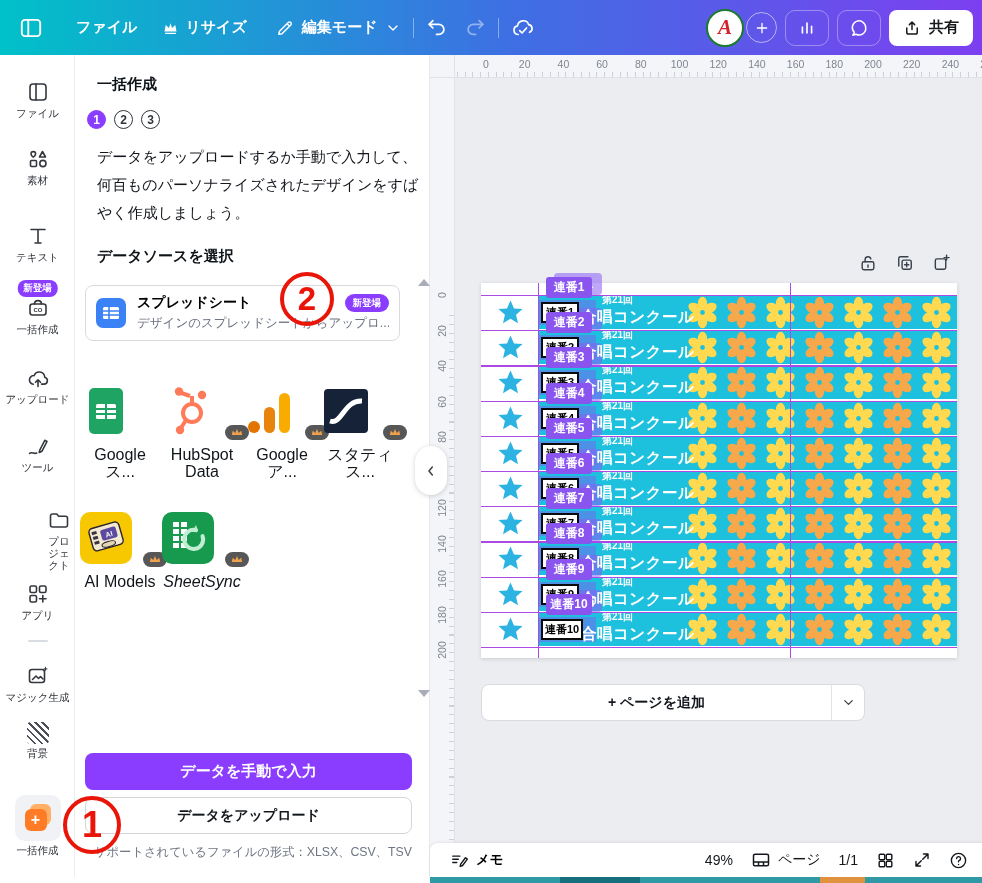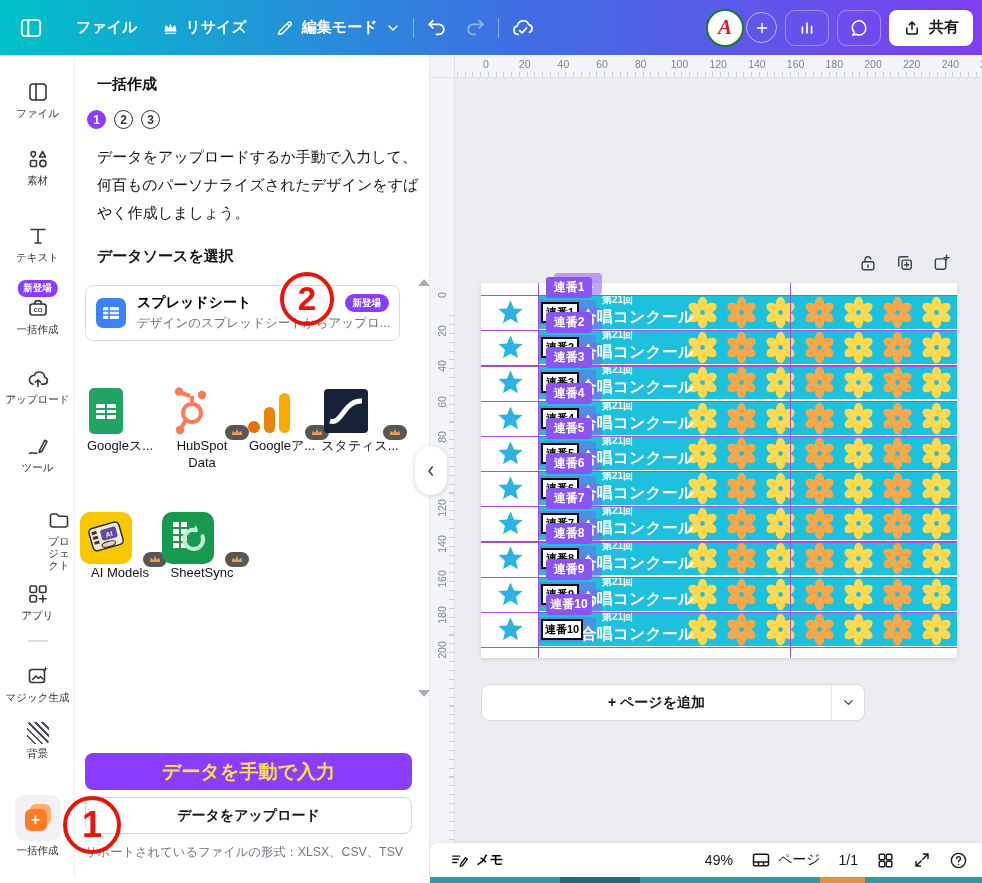--- a/index.html
+++ b/index.html
@@ -56,28 +56,28 @@
   .ds-head{position:absolute;left:22px;top:192px;font-size:15px;font-weight:700;}
   .card{position:absolute;left:10px;top:230px;width:315px;height:56px;border:1px solid #d7dade;border-radius:8px;
     background:#fff;display:flex;align-items:center;padding:0 10px;gap:11px;text-align:left;}
   .card-txt{flex:1;min-width:0;}
   .card-title-row{display:flex;align-items:center;gap:8px;}
   .card-title{font-size:14px;font-weight:700;}
   .card-badge{background:#8b3dff;color:#fff;font-size:9.5px;font-weight:700;padding:2.5px 8px;border-radius:9px;margin-left:auto;}
   .card-sub{font-size:12.5px;color:#6b7280;white-space:nowrap;overflow:hidden;margin-top:3px;}
   .tile{position:absolute;width:80px;text-align:center;}
   .tile .tic{position:relative;width:52px;height:52px;margin:0 auto;}
-  .tile .lbl{font-size:13px;color:#10151b;line-height:17px;}
+  .tile .lbl{margin-top:9px;font-size:16px;color:#10151b;line-height:17px;}
   .crown-pill{position:absolute;right:-7px;bottom:-3px;width:24px;height:15px;border-radius:8px;
     background:rgba(45,45,45,.8);display:flex;align-items:center;justify-content:center;}
   .btn-purple{position:absolute;left:10px;top:698px;width:327px;height:37px;border-radius:8px;background:#8b3dff;
-    color:#fde047;font-weight:700;font-size:19px;}
+    color:#ffffff;font-weight:700;font-size:15px;}
   .btn-white{position:absolute;left:10px;top:742px;width:327px;height:37px;border-radius:8px;background:#fff;
     border:1px solid #d3d6db;color:#13171d;font-weight:700;font-size:14px;}
-  .note{position:absolute;left:10px;top:789px;width:327px;text-align:left;font-size:12.3px;color:#6f7683;}
+  .note{position:absolute;left:10px;top:789px;width:327px;text-align:right;font-size:12.3px;color:#6f7683;}
   .scroll-up,.scroll-dn{position:absolute;left:343px;width:0;height:0;border-left:6px solid transparent;border-right:6px solid transparent;}
   .scroll-up{top:224px;border-bottom:7px solid #a8adb7;}
   .scroll-dn{top:635px;border-top:7px solid #a8adb7;}
   .collapse{position:absolute;left:415px;top:446px;width:32px;height:49px;background:#fff;border-radius:16px;
     box-shadow:0 1px 5px rgba(0,0,0,.18);display:flex;align-items:center;justify-content:center;color:#3a3f47;z-index:20;}
 
   
   .canvas{position:absolute;left:430px;top:55px;width:552px;height:822px;background:#ebedf1;}
   .rcorner{position:absolute;left:0;top:0;width:25px;height:23px;background:#f4f5f9;border-right:1px solid #e0e2e8;border-bottom:1px solid #e0e2e8;}
   .hruler{position:absolute;left:25px;top:0;width:527px;height:23px;background:#f4f5f9;border-bottom:1px solid #e0e2e8;overflow:hidden;
@@ -405,21 +405,21 @@
                 <rect x="13.5" y="21.5" width="5" height="3" fill="#3a3442"></rect>
                 <rect x="13.5" y="26.5" width="5" height="3" fill="#3a3442"></rect>
                 <ellipse cx="27" cy="32.5" rx="7" ry="2.6" fill="#e5d5b2" stroke="#26212b" stroke-width="1"></ellipse>
               </g>
             </svg><span class="crown-pill">
               <svg width="12" height="9" viewBox="0 0 14 10">
                 <path d="M1 8 2 3l3 2.5L7 1l2 4.5L12 3l1 5Z" fill="#f0a14b"></path>
               </svg>
             </span></span>
     <div class="lbl">AI Models</div></button>
-        <button class="tile" style="left: 87px; top: 457px;"><span class="tic"><svg width="52" height="52" viewBox="0 0 52 52">
+        <button class="tile" style="left: 87px; top: 457px; font-style: italic;"><span class="tic"><svg width="52" height="52" viewBox="0 0 52 52">
               <rect width="52" height="52" rx="10" fill="#179a4e"></rect>
               <g fill="#fff">
                 <rect x="11" y="10" width="6" height="5"></rect>
                 <rect x="19" y="10" width="6" height="5"></rect>
                 <rect x="11" y="17" width="6" height="5"></rect>
                 <rect x="19" y="17" width="6" height="5"></rect>
                 <rect x="11" y="24" width="6" height="5"></rect>
                 <rect x="19" y="24" width="6" height="5"></rect>
                 <rect x="11" y="31" width="6" height="5"></rect>
                 <rect x="19" y="31" width="6" height="5"></rect>

